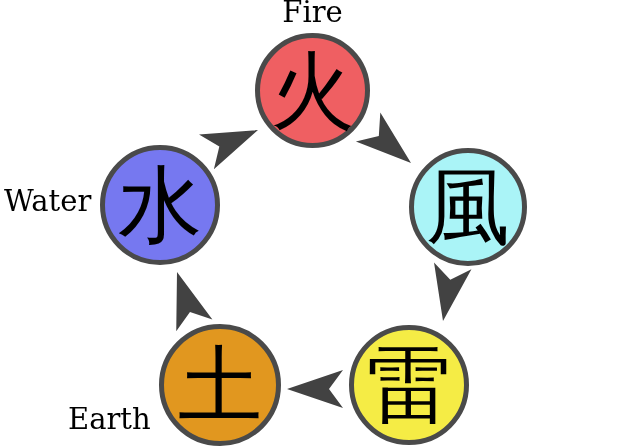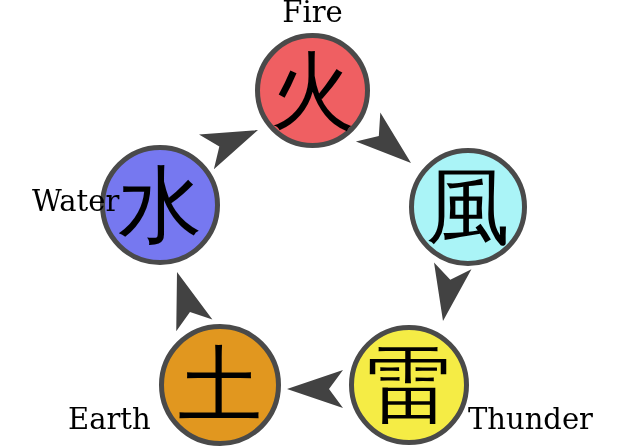--- a/index.html
+++ b/index.html
@@ -47,21 +47,21 @@
   .circle-fire    { left: 255px; top:  33px; width: 115px; height: 115px; }
   .circle-wind    { left: 409px; top: 148px; width: 118px; height: 118px; }
   .circle-thunder { left: 349px; top: 325px; width: 120px; height: 120px; }
   .circle-earth   { left: 159px; top: 324px; width: 122px; height: 122px; }
   .circle-water   { left: 100px; top: 145px; width: 120px; height: 120px; }
 
   .label-fire    { left: 255px; top:  -6px; width: 115px; text-align: center; }
   .label-wind    { left: 547px; top: 183px; }
   .label-thunder { left: 468px; top: 401px; }
   .label-earth   { left:  68px; top: 401px; }
-  .label-water   { left:   4px; top: 183px; margin-left: 28px; }
+  .label-water   { left:   4px; top: 183px; }
 </style>
 </head>
 <body>
 
 <div class="stage">
 
   <svg class="arrows-layer" viewBox="0 0 622 446" xmlns="http://www.w3.org/2000/svg">
 
     <path d="M0 0 L-56 -19 L-42 0 L-56 19 Z" transform="translate(258,130) rotate(-23)" style="fill: rgb(66, 66, 66);"></path>
     <path d="M0 0 L-56 -19 L-42 0 L-56 19 Z" transform="translate(411,163) rotate(40)" style="fill: rgb(66, 66, 66);"></path>
@@ -75,21 +75,20 @@
   </div>
   <div class="label label-fire">Fire</div>
 
   <div class="circle circle-wind" style="background-color: rgb(170, 244, 247);">
     <span class="kanji">風</span>
   </div>
 
   <div class="circle circle-thunder" style="background-color: rgb(245, 236, 69);">
     <span class="kanji">雷</span>
   </div>
-  <div class="label label-thunder">Thunder</div>
 
   <div class="circle circle-earth" style="background-color: rgb(225, 151, 31);">
     <span class="kanji">土</span>
   </div>
   <div class="label label-earth">Earth</div>
 
   <div class="circle circle-water" style="background-color: rgb(118, 120, 240);">
     <span class="kanji">水</span>
   </div>
   <div class="label label-water">Water</div>

